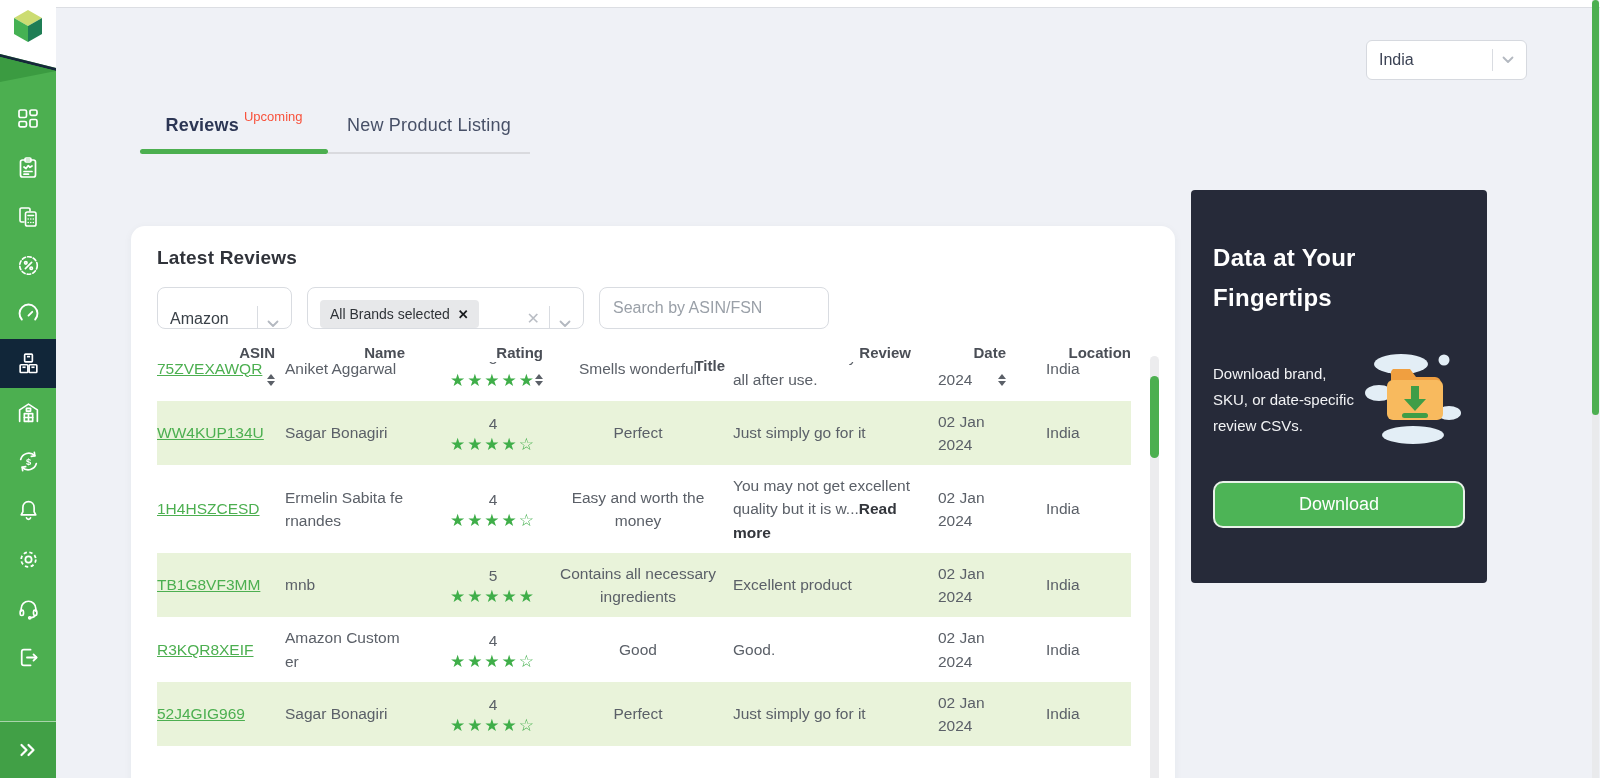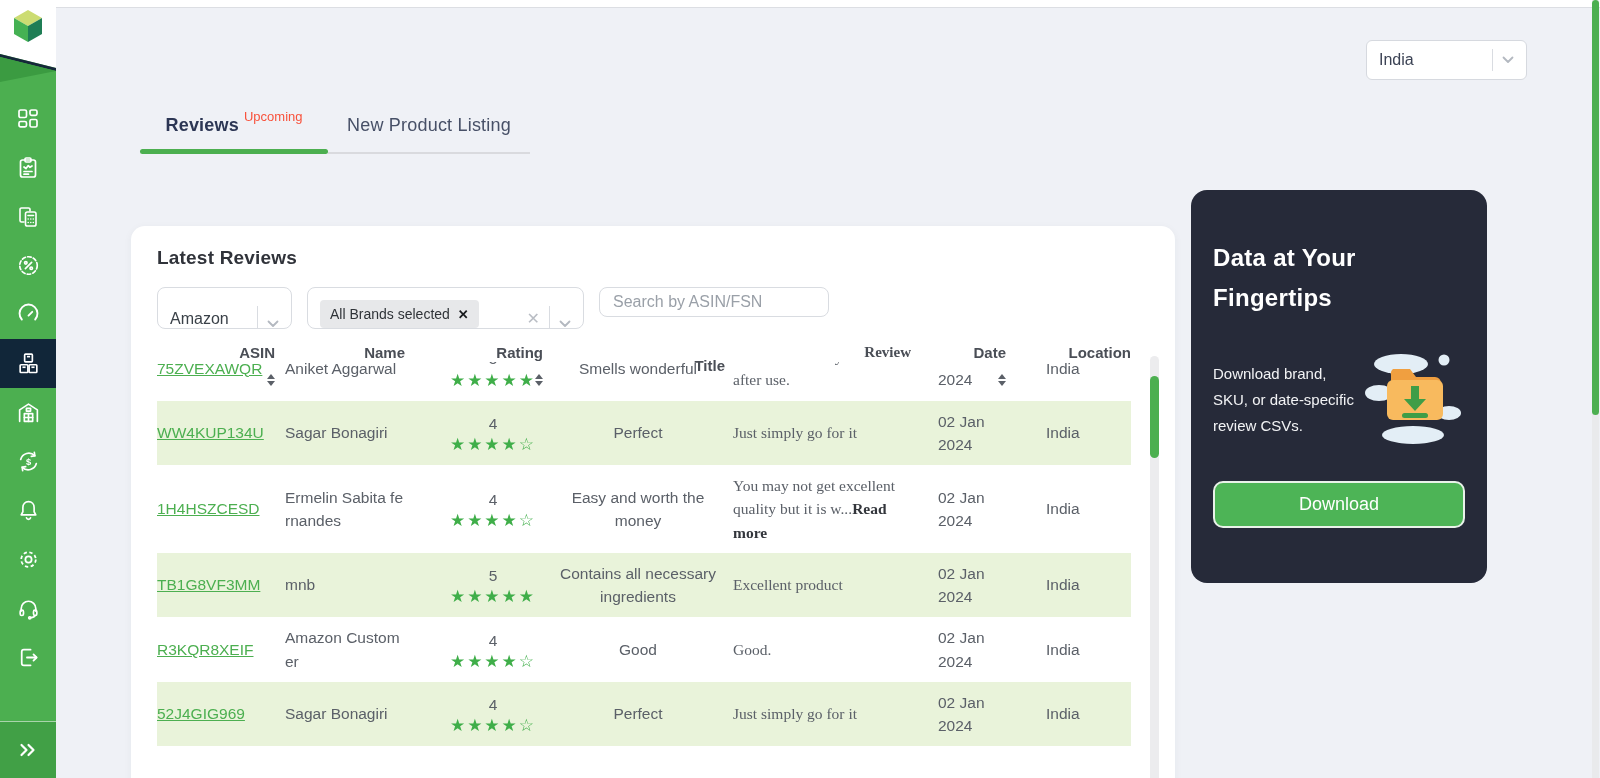--- a/index.html
+++ b/index.html
@@ -58,21 +58,21 @@
   .filters { position:absolute; left:26px; top:61px; display:flex; gap:15px; }
   .fselect { height:42px; border:1px solid #d9dce1; border-radius:8px; background:#fff;
     display:flex; align-items:flex-end; padding:0 12px; cursor:pointer; }
   .fselect .value { font-size:16px; color:#3a4148; }
   .marketplace-select { width:135px; }
   .brands-select { width:277px; }
   .chip { background:#e7e8ea; border-radius:4px; height:28px; display:flex; align-items:center;
     padding:0 10px; font-size:14px; color:#2f3338; }
   .chip .chip-x { font-weight:bold; margin-left:8px; font-size:13px; color:#17191c; cursor:pointer; }
   .clear-x { color:#b9bdc4; font-size:16px; margin-left:auto; cursor:pointer; }
-  .search-box { width:230px; height:30px; border:1px solid #d9dce1; border-radius:8px; background:#fff; padding:0 13px; }
+  .search-box { width:230px; height:42px; border:1px solid #d9dce1; border-radius:8px; background:#fff; padding:0 13px; }
   .search-box input { width:100%; height:100%; border:none; outline:none; font-size:16px;
     color:#3a4148; font-family:"Liberation Sans", sans-serif; background:transparent; }
   .search-box input::placeholder { color:#9aa0a8; }
 
   
   .thead { position:absolute; left:26px; top:118px; width:974px; display:flex; }
   .th { font-size:15px; font-weight:bold; color:#4a4e56; display:flex; align-items:flex-end; gap:13px;flex-direction:column; }
   .sort { display:inline-flex; flex-direction:column; gap:2px; cursor:pointer; }
   .sort i { display:block; width:0; height:0; border-left:4px solid transparent; border-right:4px solid transparent; }
   .sort .up { border-bottom:5px solid #5b6068; }
@@ -81,37 +81,37 @@
   .tbody-clip { position:absolute; left:26px; top:136px; width:974px; height:400px; overflow:hidden; }
   .tbody-inner { margin-top:-26px; }
   .tr { display:flex; align-items:center; padding:9px 0; }
   .tr:nth-child(even) { background:#e9f3da; }
   .td { font-size:15.5px; color:#5b6068; line-height:1.5; }
 
   .c-asin { width:128px; padding-right:10px; }
   .c-name { width:158px; padding-right:38px; word-break:break-all; }
   .c-rating { width:100px; text-align:center; }
   .c-title { width:190px; text-align:center; padding:0 8px; }
-  .c-review { width:205px; padding-right:27px;font-family:Liberation Serif, serif; }
+  .c-review { width:205px; padding-right:27px; }
   .c-date { width:108px; padding-right:40px; }
   .c-loc { width:85px; }
 
   .th.c-rating, .th.c-title { justify-content:center; }
   .asin-link { color:#4caf50; text-decoration:underline; cursor:pointer; }
   .rating-num { font-size:15.5px; color:#5b6068; }
   .stars { color:#3fae49; font-size:17px; letter-spacing:2px; line-height:1.1; font-family:"DejaVu Sans", sans-serif; }
   .readmore { color:#33363c; font-weight:bold; cursor:pointer; }
 
   .table-vtrack { position:absolute; right:16px; top:130px; width:9px; height:428px; background:#ececee; border-radius:5px; }
   .table-vthumb { position:absolute; right:16px; top:150px; width:9px; height:82px; background:#4caf50; border-radius:5px; }
   .table-htrack { position:absolute; left:26px; bottom:15px; width:974px; height:8px; background:#ececee; border-radius:4px; }
 
   
   .promo { position:absolute; left:1191px; top:190px; width:296px; height:393px;
-    background:#262a39; border-radius:16px; padding:48px 22px 0 22px; color:#fff; }
+    background:#262a39; border-radius:4px; padding:48px 22px 0 22px; color:#fff; }
   .promo-title { font-size:24px; font-weight:bold; line-height:1.65; letter-spacing:.3px; width:210px; }
   .promo-row { display:flex; margin-top:32px; align-items:center; }
   .promo-desc { width:152px; font-size:15px; line-height:1.72; color:#f2f3f5; }
   .promo-art { margin-left:2px; }
   .download-btn { margin-top:30px; width:100%; height:47px; background:#4db456;
     border:2px solid #e9f2e9; border-radius:10px; color:#fff; font-size:18px;
     font-family:"Liberation Sans", sans-serif; cursor:pointer; display:flex; align-items:center; justify-content:center; }
 </style>
 </head>
 <body>

